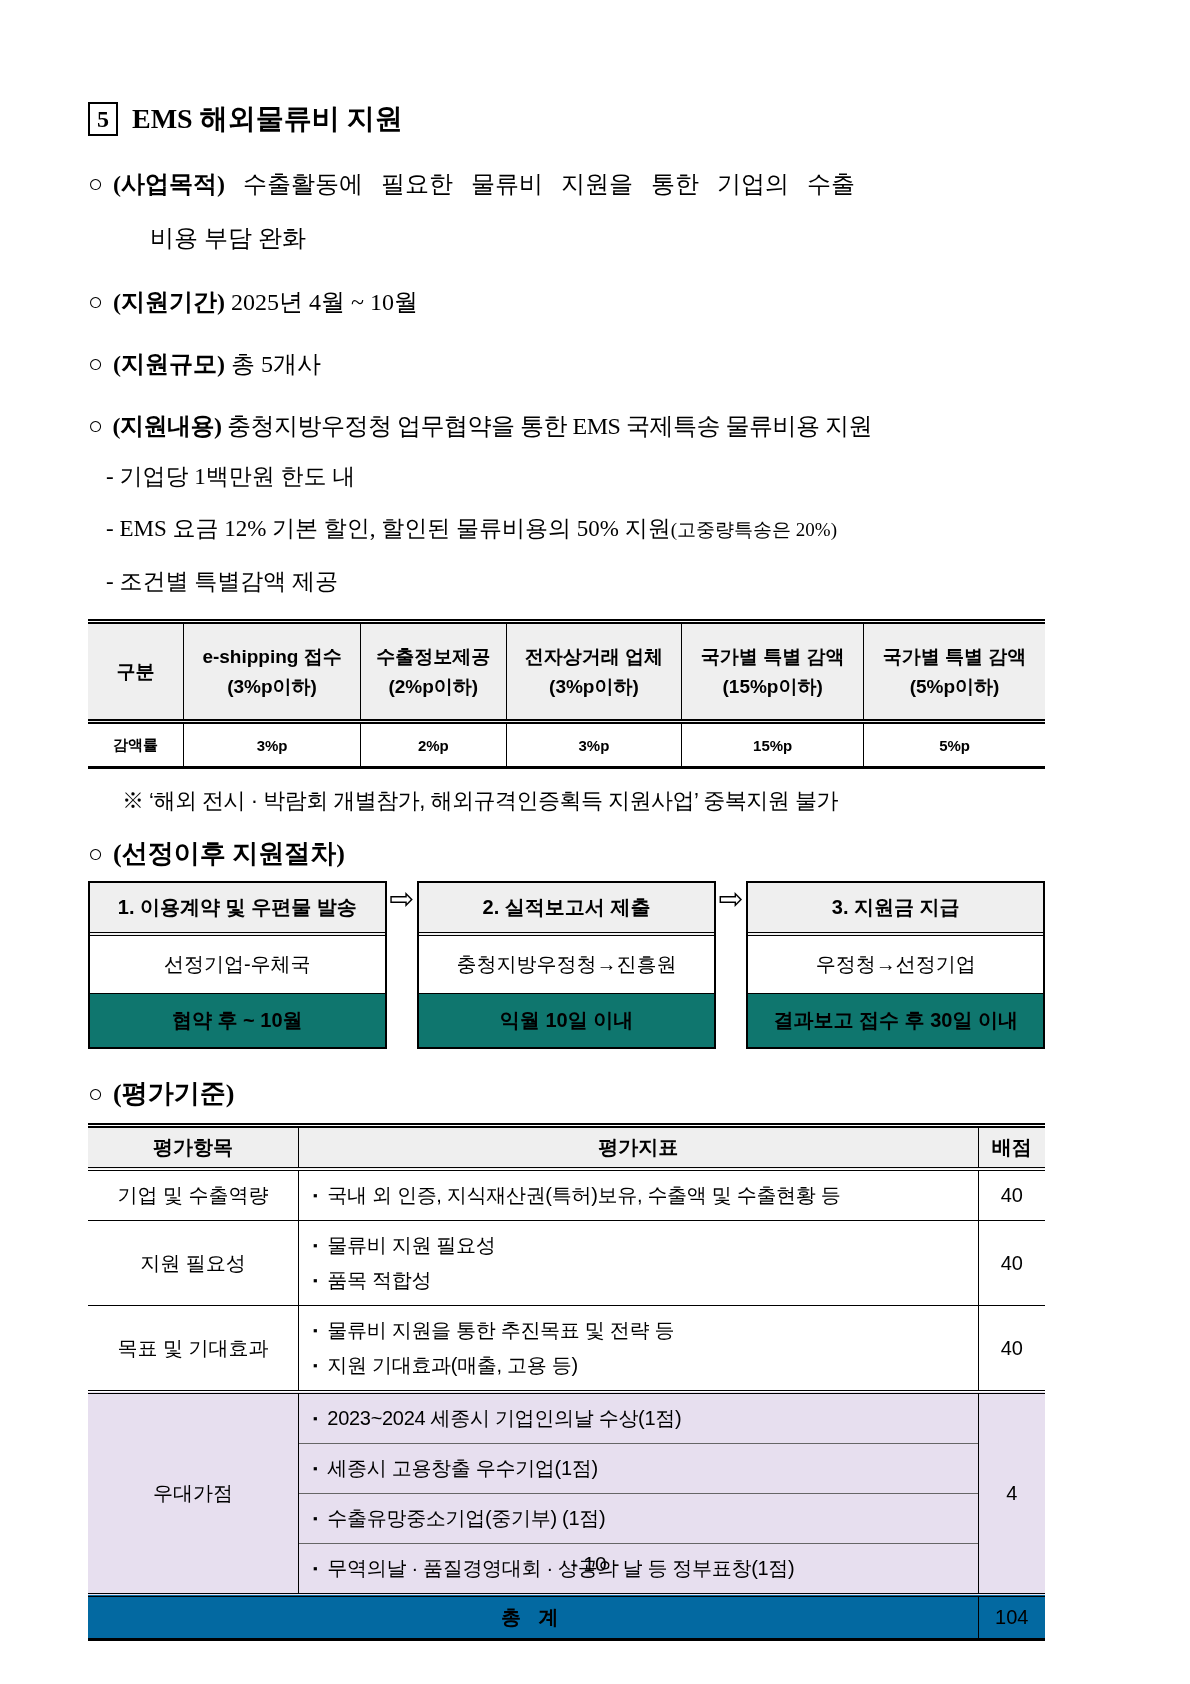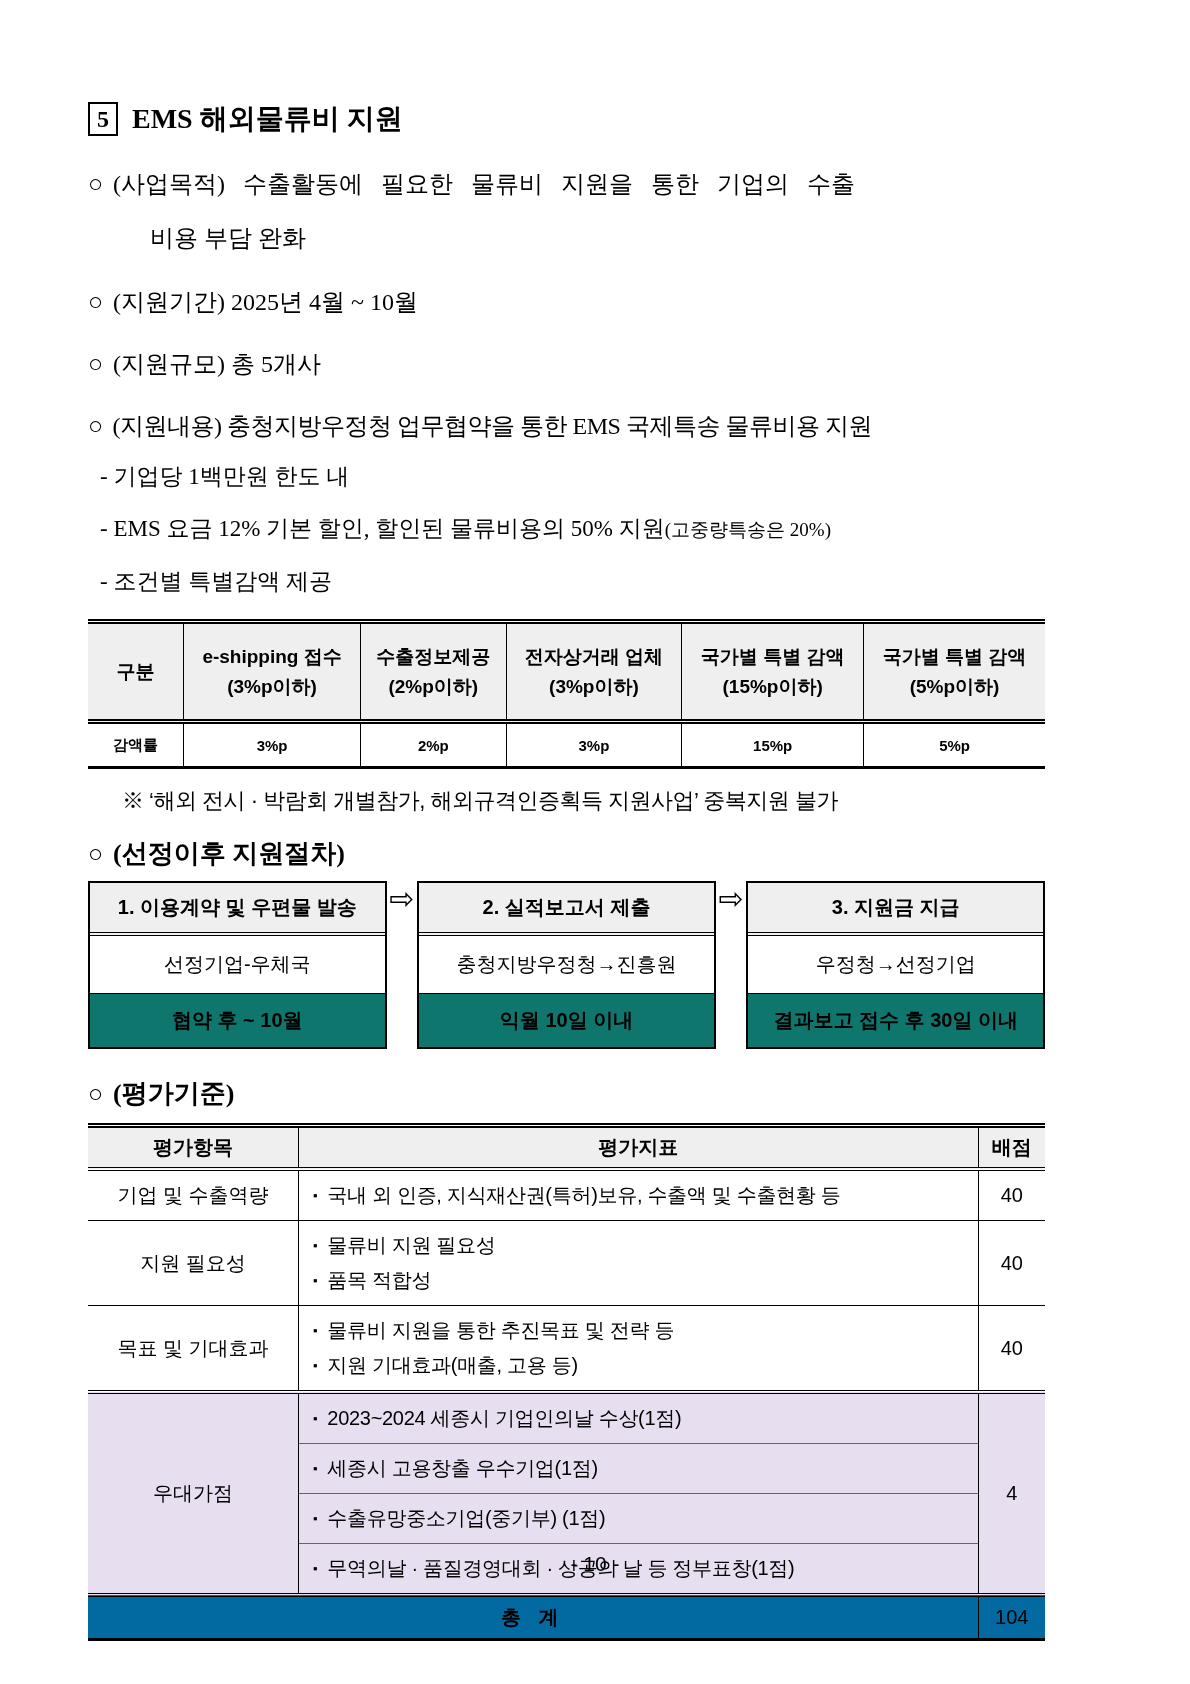--- a/index.html
+++ b/index.html
@@ -6,28 +6,28 @@
   html,body { width:1190px; height:1684px; background:#ffffff; color:#000;
     font-family:"Liberation Serif", serif; }
   .page { position:relative; width:1190px; height:1684px; padding:100px 145px 0 88px; overflow:hidden; }
 
   
   .doc-title { display:flex; align-items:center; gap:14px; font-size:28px; font-weight:700; }
   .box-num { display:inline-block; border:2px solid #000; padding:0 7px; line-height:30px; font-size:24px; font-weight:700; }
 
   .b-line { font-size:24px; line-height:40px; white-space:nowrap; }
   .marker { font-size:25px; margin-right:10px; }
-  .b-label { font-weight:400; }
+  .b-label { font-weight:700; }
   .p-purpose { margin-top:26px; }
   .p-purpose .l1 { word-spacing:12px; }
   .p-purpose .l2 { margin-left:62px; line-height:40px; margin-top:14px; }
   .p-period { margin-top:24px; }
   .p-scale  { margin-top:22px; }
   .p-content{ margin-top:22px; letter-spacing:-0.5px; }
-  .dash-item { font-size:23px; line-height:38px; margin-top:14px; margin-left:12px; white-space:nowrap; }
+  .dash-item { font-size:23px; line-height:38px; margin-top:14px; margin-left:18px; white-space:nowrap; }
   .dash-item .sfx { font-size:19px; }
   .d1 { margin-top:12px; }
 
   
   table { border-collapse:collapse; width:100%; }
   .t1 { margin-top:18px; font-family:"Liberation Sans", sans-serif;
         border-top:5px double #000; border-bottom:3px solid #000; }
   .t1 th, .t1 td { border-left:1px solid #000; text-align:center; vertical-align:middle; }
   .t1 th:first-child, .t1 td:first-child { border-left:none; }
   .t1 thead th { background:#efefef; font-size:19px; font-weight:700; height:100px;

